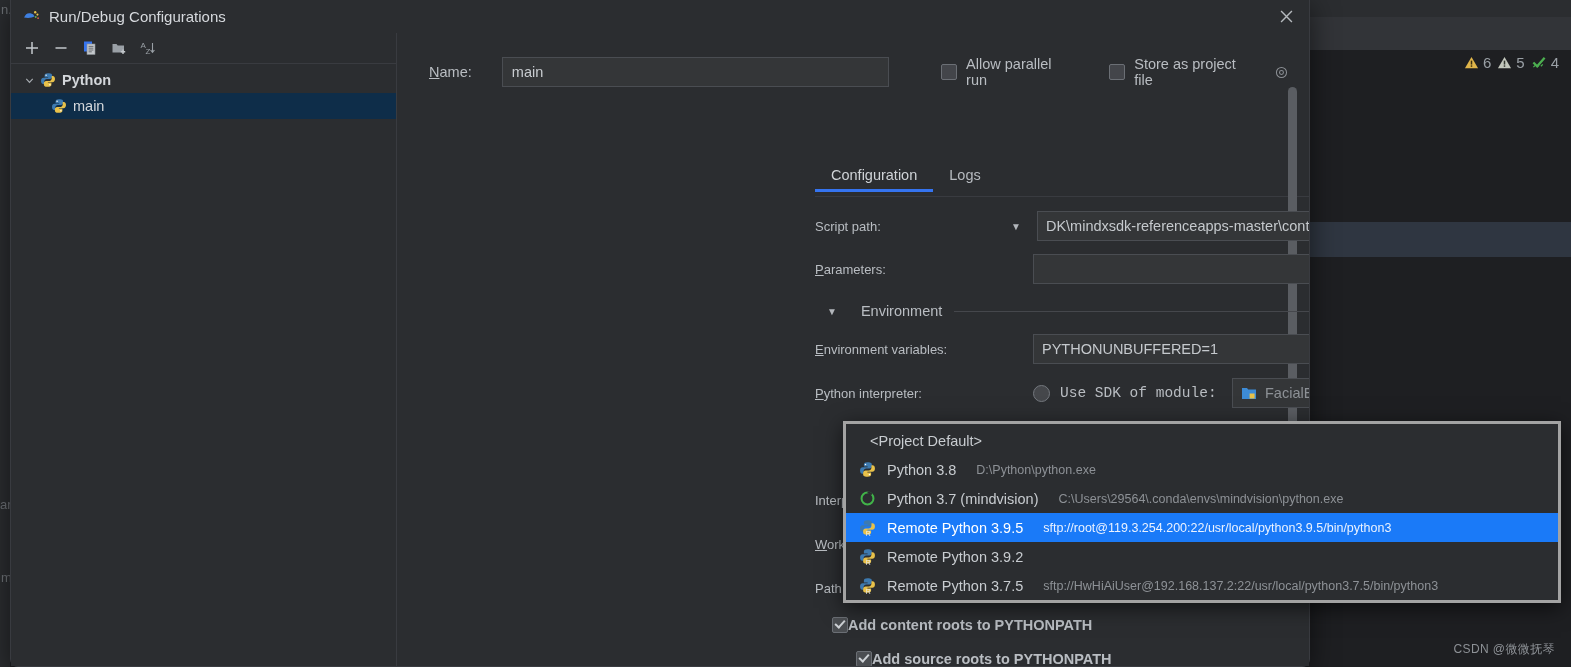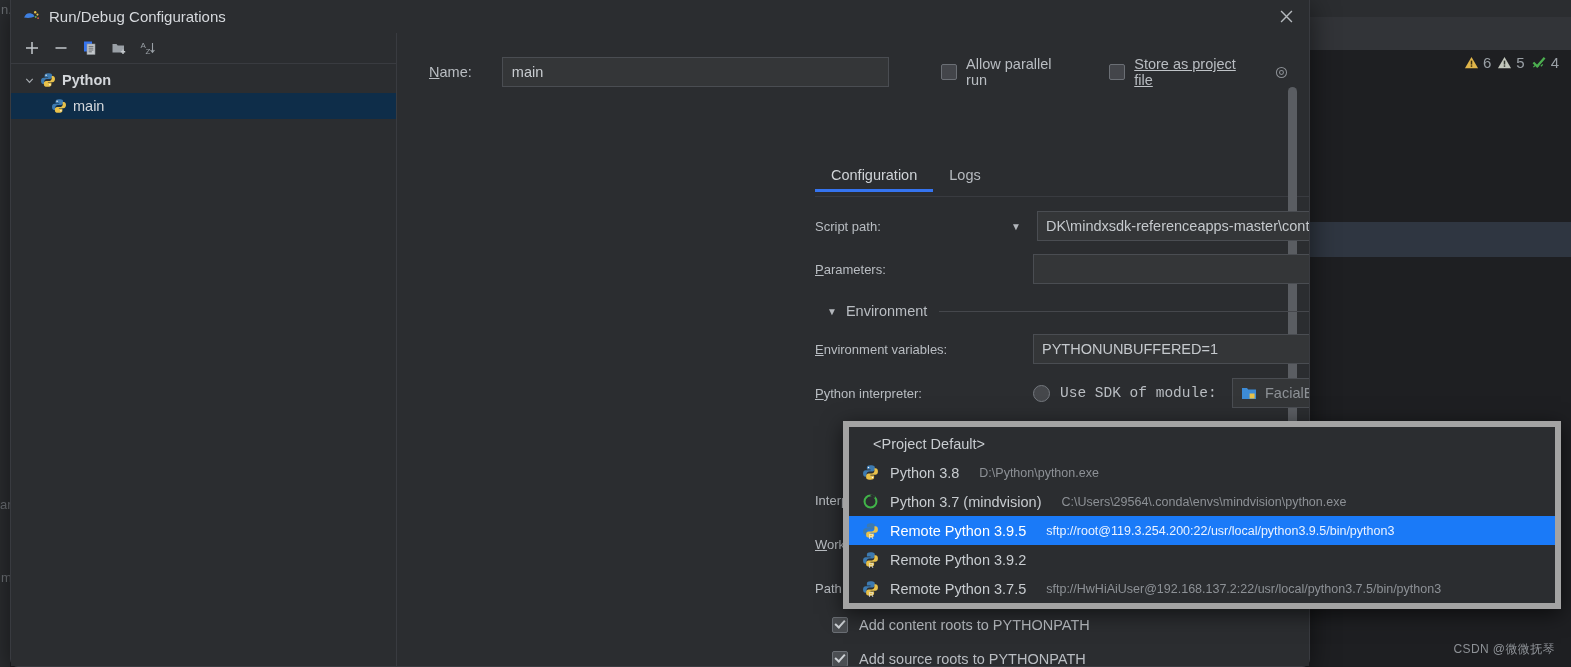--- a/index.html
+++ b/index.html
@@ -81,39 +81,39 @@
   
   .frow{position:absolute;left:418px;display:flex;align-items:center;height:30px;}
   .f-lbl{width:196px;color:#b9bdc2;font-size:13px;flex:none;}
   .field{height:30px;background:#343638;border:1px solid #4a4d52;box-sizing:border-box;
     color:#c5c9cd;font-size:14.5px;display:flex;align-items:center;padding:0 8px;overflow:hidden;white-space:nowrap;}
   .field.empty{color:transparent;}
   .caret-dd{color:#b2b6bb;font-size:10px;margin-right:16px;}
 
   .section-hdr{position:absolute;left:430px;top:270px;display:flex;align-items:center;width:830px;}
   .sec-tri{color:#b2b6bb;font-size:10px;margin-right:9px;}
-  .sec-title{color:#b9bdc2;font-size:14.5px;white-space:nowrap;}
+  .sec-title{color:#b9bdc2;font-size:14.5px;white-space:nowrap;margin-left:15px;}
   .sec-rule{flex:1;height:1px;background:#45474c;margin-left:12px;}
 
   .radio{width:15px;height:15px;border-radius:50%;border:1px solid #74787e;background:#45474b;flex:none;position:relative;margin-right:10px;}
   .radio.on{border-color:#9ba0a6;}
   .radio.on:after{content:"";position:absolute;left:3px;top:3px;width:7px;height:7px;border-radius:50%;background:#cfd3d7;}
 
   .sdkfield{background:#343638;border:1px solid #4a4d52;box-sizing:border-box;height:30px;display:flex;align-items:center;padding:0 4px 0 8px;}
   .sdk-txt{color:#8d9196;font-size:14.5px;}
 
   .interp-field{background:#343638;border:2px solid #3574f0;box-sizing:border-box;height:32px;
     display:flex;align-items:center;padding:0 4px 0 7px;}
   .it-name{color:#c8ccd0;font-size:14.5px;white-space:nowrap;}
 
-  .cbrow{position:absolute;left:435px;display:flex;align-items:center;gap:11px;}
+  .cbrow{position:absolute;left:435px;display:flex;align-items:center;gap:0;font-weight:bold;}
   .cbrow .lbl2{color:#b9bdc2;font-size:14.5px;}
 
   
-  .popup{position:absolute;left:843px;top:421px;width:718px;background:#2b2d30;border:6px solid #a3a3a3;
+  .popup{position:absolute;left:843px;top:421px;width:718px;background:#2b2d30;border:3px solid #a3a3a3;
     box-shadow:0 5px 20px rgba(0,0,0,.6);z-index:40;padding:2px 0 0 0;box-sizing:border-box;}
   .pitem{height:29px;display:flex;align-items:center;padding-left:13px;white-space:nowrap;overflow:hidden;}
   .pitem.sel{background:#1a7af8;}
   .pitem .pic{width:17px;height:17px;margin-right:11px;flex:none;}
   .pitem .pname{color:#c8ccd0;font-size:14.5px;}
   .pitem.sel .pname{color:#fff;}
   .pitem .ppath{color:#8d9196;font-size:12.5px;margin-left:20px;}
   .pitem.sel .ppath{color:#eaf2ff;}
   .pitem.plain{padding-left:24px;}
 </style>
@@ -251,21 +251,21 @@
         </div>
         <div class="name-input">
           <span>main</span>
         </div>
 
         <div class="cb-wrap">
           <span class="cbox"></span>
           <span class="lbl">Allow parallel run</span>
         </div>
 
-        <div class="cb-wrap" style="margin-left:33px;text-decoration:underline;">
+        <div class="cb-wrap" style="margin-left:33px;">
           <span class="cbox"></span>
           <span class="lbl">Store as project file</span>
           <svg class="gear-ic" viewBox="0 0 16 16">
             <circle cx="8" cy="8" r="5.4" fill="none" stroke="#8b8f94" stroke-width="1.1"></circle>
             <circle cx="8" cy="8" r="2.1" fill="none" stroke="#8b8f94" stroke-width="1.1"></circle>
           </svg>
         </div>
       </div>
 
       <div class="tabs">
@@ -367,21 +367,21 @@
         <div class="f-lbl">Path mappings:</div>
         <div class="field empty" style="width:643px;margin-left:22px;">
           <span></span>
         </div>
       </div>
 
       <div class="cbrow" style="top:584px;">
         <span class="cbox checked"></span>
         <span class="lbl2">Add content roots to PYTHONPATH</span>
       </div>
-      <div class="cbrow" style="top:618px;">
+      <div class="cbrow" style="top:618px;margin-left:24px;">
         <span class="cbox checked"></span>
         <span class="lbl2">Add source roots to PYTHONPATH</span>
       </div>
 
     </div>
   </div>
 </div>
 
 <div class="popup">
 

